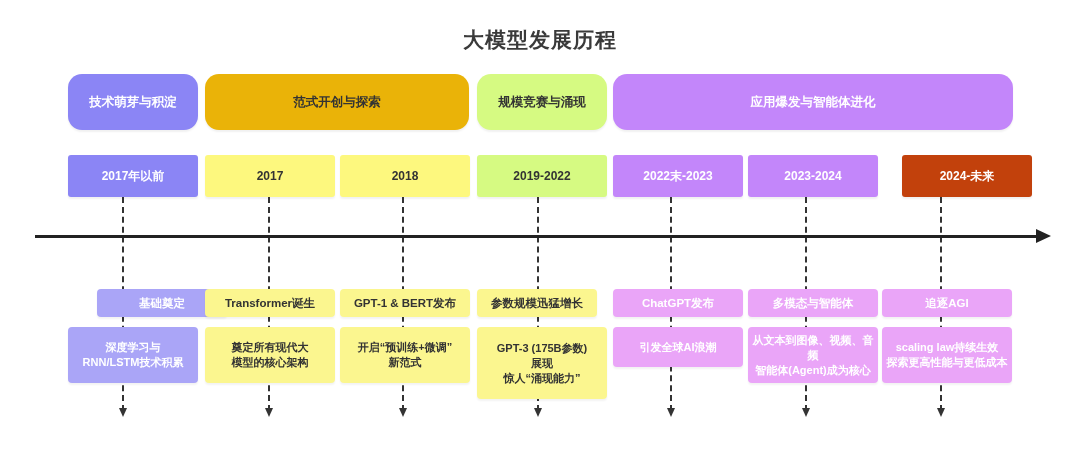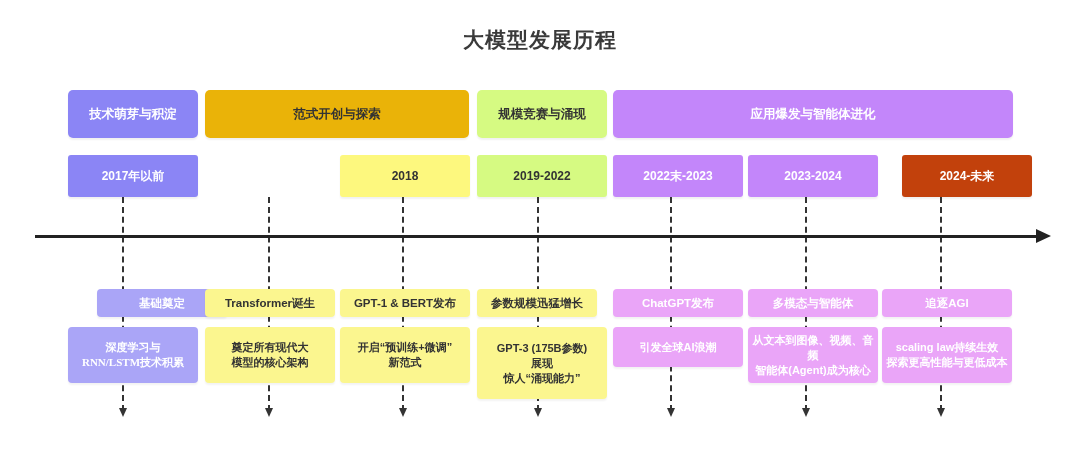--- a/index.html
+++ b/index.html
@@ -30,23 +30,23 @@
   
   .phase-row {
     position: absolute;
     left: 0;
     top: 74px;
     width: 1080px;
     height: 50px;
   }
   .phase {
     position: absolute;
-    top: 16px;
-    height: 48px;
-    border-radius: 5px;
+    top: 0;
+    height: 56px;
+    border-radius: 14px;
     display: flex;
     align-items: center;
     justify-content: center;
     font-size: 12.5px;
     font-weight: bold;
     box-shadow: 0 2px 2px rgba(0,0,0,0.06);
   }
 
   
   .year-row {
@@ -144,20 +144,21 @@
 
 <div class="phase-row" id="phase-row">
     <div class="phase" style="left: 68px; width: 130px; background: rgb(139, 133, 245); color: rgb(255, 255, 255);">技术萌芽与积淀</div>
     <div class="phase" style="left: 205px; width: 264px; background: #eab308; color: rgb(51, 51, 51);">范式开创与探索</div>
     <div class="phase" style="left: 477px; width: 130px; background: rgb(214, 250, 130); color: rgb(51, 51, 51);">规模竞赛与涌现</div>
     <div class="phase" style="left: 613px; width: 400px; background: rgb(195, 134, 250); color: rgb(255, 255, 255);">应用爆发与智能体进化</div>
   </div>
 
 <div class="year-row" id="year-row">
     <div class="year" style="left: 68px; width: 130px; background: rgb(139, 133, 245); color: rgb(255, 255, 255);">2017年以前</div>
+    <div class="year" style="left: 205px; width: 130px; background: rgb(253, 248, 126); color: rgb(51, 51, 51);">2017</div>
     <div class="year" style="left: 340px; width: 130px; background: rgb(253, 248, 126); color: rgb(51, 51, 51);">2018</div>
     <div class="year" style="left: 477px; width: 130px; background: rgb(214, 250, 130); color: rgb(51, 51, 51);">2019-2022</div>
     <div class="year" style="left: 613px; width: 130px; background: rgb(195, 134, 250); color: rgb(255, 255, 255);">2022末-2023</div>
     <div class="year" style="left: 748px; width: 130px; background: rgb(195, 134, 250); color: rgb(255, 255, 255);">2023-2024</div>
     <div class="year" style="left: 902px; width: 130px; background: #c2410c; color: rgb(255, 255, 255);">2024-未来</div>
   </div>
 
 <div id="connectors-layer">
     <div class="connector" style="left: 122px;"></div>
     <div class="connector-arrow" style="left: 118.5px;"></div>
@@ -173,21 +174,21 @@
     <div class="connector-arrow" style="left: 801.5px;"></div>
     <div class="connector" style="left: 940px;"></div>
     <div class="connector-arrow" style="left: 936.5px;"></div>
   </div>
 
 <div class="axis-line"></div>
 <div class="axis-arrow"></div>
 
 <div id="events-layer">
     <div class="event-title" style="left: 68px; width: 130px; background: rgb(170, 165, 247); color: rgb(255, 255, 255); margin-left: 29px;">基础奠定</div>
-    <div class="event-desc" style="left: 68px; width: 130px; height: 56px; background: rgb(170, 165, 247); color: rgb(255, 255, 255); font-family: Liberation Serif, serif;">深度学习与
+    <div class="event-desc" style="left: 68px; width: 130px; height: 56px; background: rgb(170, 165, 247); color: rgb(255, 255, 255);">深度学习与
 RNN/LSTM技术积累</div>
     <div class="event-title" style="left: 205px; width: 130px; background: rgb(251, 246, 143); color: rgb(51, 51, 51);">Transformer诞生</div>
     <div class="event-desc" style="left: 205px; width: 130px; height: 56px; background: rgb(251, 246, 143); color: rgb(51, 51, 51);">奠定所有现代大
 模型的核心架构</div>
     <div class="event-title" style="left: 340px; width: 130px; background: rgb(251, 246, 143); color: rgb(51, 51, 51);">GPT-1 &amp; BERT发布</div>
     <div class="event-desc" style="left: 340px; width: 130px; height: 56px; background: rgb(251, 246, 143); color: rgb(51, 51, 51);">开启“预训练+微调”
 新范式</div>
     <div class="event-title" style="left: 477px; width: 120px; background: rgb(251, 246, 143); color: rgb(51, 51, 51);">参数规模迅猛增长</div>
     <div class="event-desc" style="left: 477px; width: 130px; height: 72px; background: rgb(251, 246, 143); color: rgb(51, 51, 51);">GPT-3 (175B参数)
 展现

